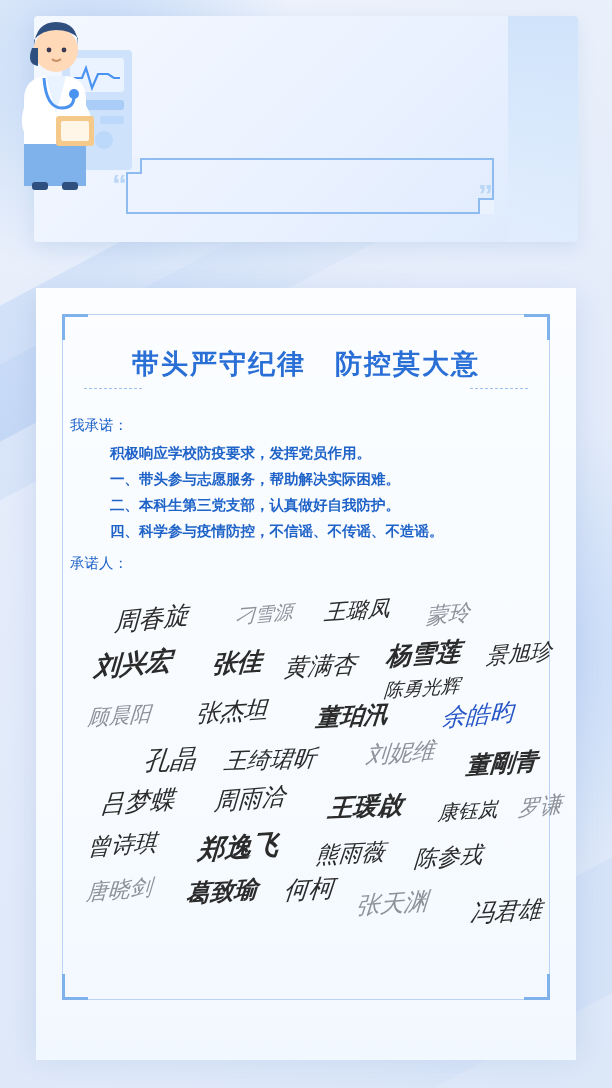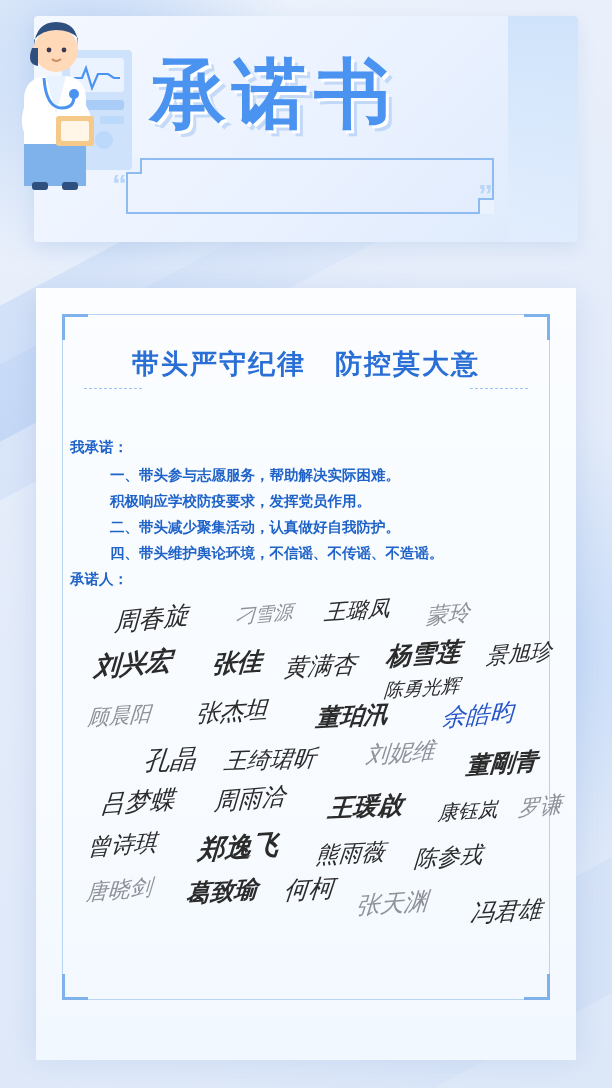--- a/index.html
+++ b/index.html
@@ -130,24 +130,24 @@
   }
   .heading-rule-l { left: 48px; }
   .heading-rule-r { right: 48px; }
 
   .body-text {
     position: absolute; left: 34px; right: 30px; top: 124px;
     color: #1f63c8;
     font-size: 14.5px;
     line-height: 26px;
   }
-  .lead { font-weight: bold; margin-top: 22px; }
+  .lead { font-weight: normal; }
   .pledge-list { margin-top: 2px; }
   .pledge-line { padding-left: 40px; font-weight: bold; white-space: nowrap; }
-  .signer-label { font-weight: bold; }
+  .signer-label { font-weight: normal; margin-top: 6px; }
 
   
   .sign-area {
     position: absolute; left: 30px; top: 310px; width: 480px; height: 380px;
   }
   .sig {
     position: absolute;
     color: #2b2b2b;
     font-family: "DejaVu Serif", serif;
     font-style: italic;
@@ -163,21 +163,20 @@
 
 <div class="bg-band">
   <div class="diag-stripe s1"></div>
   <div class="diag-stripe s2"></div>
   <div class="diag-stripe s3"></div>
 </div>
 
 <div class="header">
   <div class="header-card"></div>
 
-  <div class="title-main">承诺书</div>
 
   <div class="title-frame">
     <span class="notch n-tl"></span>
     <span class="notch n-br"></span>
   </div>
   <div class="quote q-left">“</div>
   <div class="quote q-right">”</div>
 
   <svg class="doctor" viewBox="0 0 146 190">
 
@@ -224,24 +223,24 @@
     <span class="corner c-br"></span>
   </div>
 
   <div class="heading-rule-l"></div>
   <div class="heading-rule-r"></div>
   <div class="paper-heading">带头严守纪律　防控莫大意</div>
 
   <div class="body-text">
     <div class="lead">我承诺：</div>
     <div class="pledge-list">
+      <div class="pledge-line">积极响应学校防疫要求，发挥党员作用。</div>
       <div class="pledge-line">一、带头参与志愿服务，帮助解决实际困难。</div>
-      <div class="pledge-line">积极响应学校防疫要求，发挥党员作用。</div>
-      <div class="pledge-line">二、带头减少聚集活动，认真做好自我防护。</div>
-      <div class="pledge-line">四、带头维护舆论环境，不信谣、不传谣、不造谣。</div>
+      <div class="pledge-line">二、本科生第三党支部，认真做好自我防护。</div>
+      <div class="pledge-line">四、科学参与疫情防控，不信谣、不传谣、不造谣。</div>
     </div>
     <div class="signer-label">承诺人：</div>
   </div>
 
   <div class="sign-area" id="sign-area">
       <div class="sig" style="left: 48px; top: 8px; font-size: 25px; transform: rotate(-6deg) skewX(-8deg);">周春旋</div>
       <div class="sig gray" style="left: 170px; top: 6px; font-size: 19px; transform: rotate(-5deg) skewX(-8deg);">刁雪源</div>
       <div class="sig" style="left: 258px; top: 0px; font-size: 22px; transform: rotate(-4deg) skewX(-8deg);">王璐凤</div>
       <div class="sig gray" style="left: 360px; top: 4px; font-size: 22px; transform: rotate(-6deg) skewX(-8deg);">蒙玲</div>
       <div class="sig bold" style="left: 28px; top: 52px; font-size: 26px; transform: rotate(-5deg) skewX(-8deg);">刘兴宏</div>

